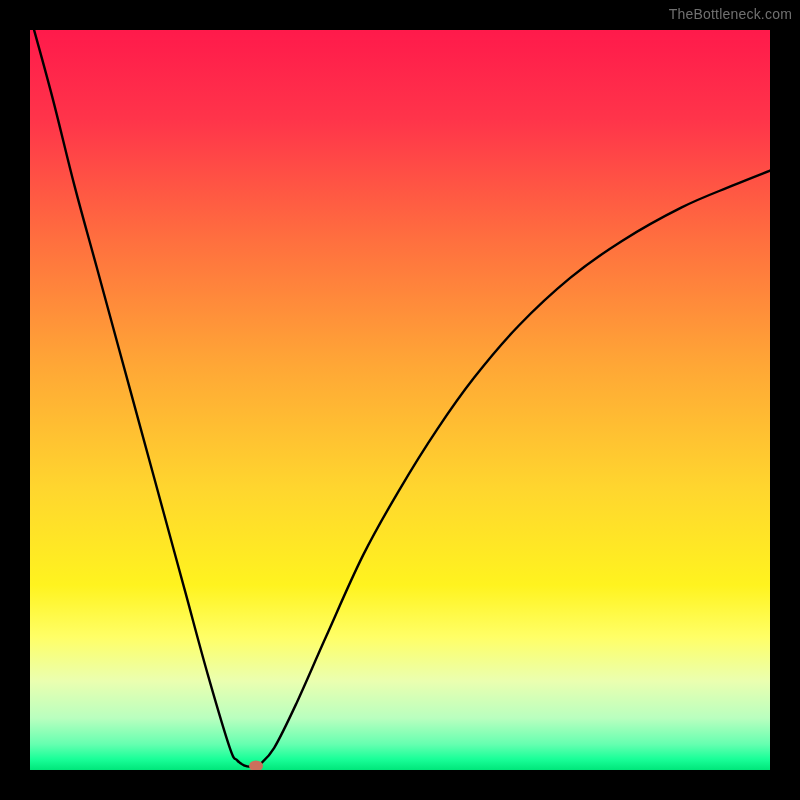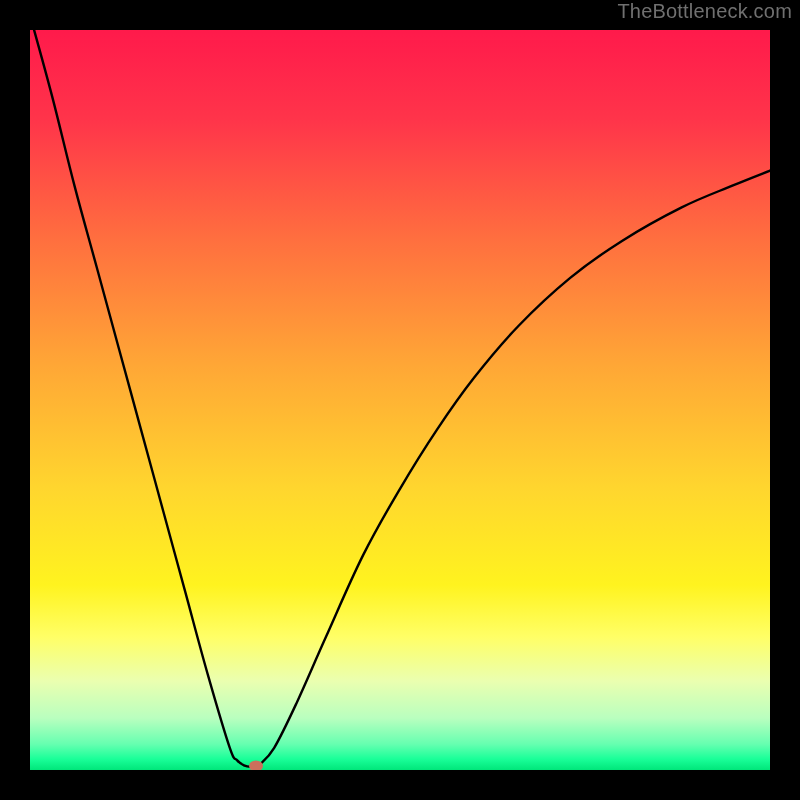--- a/index.html
+++ b/index.html
@@ -12,24 +12,24 @@
     font-family: Arial, Helvetica, sans-serif;
   }
   .stage {
     position: relative;
     width: 800px;
     height: 800px;
     background: #000;
   }
   .watermark {
     position: absolute;
-    top: 0;
+    top: 6px;
     right: 8px;
     color: #707070;
-    font-size: 20px;
+    font-size: 14px;
     letter-spacing: 0.2px;
     user-select: none;
     z-index: 20;
   }
   .plot-area {
     position: absolute;
     left: 30px;
     top: 30px;
     width: 740px;
     height: 740px;

